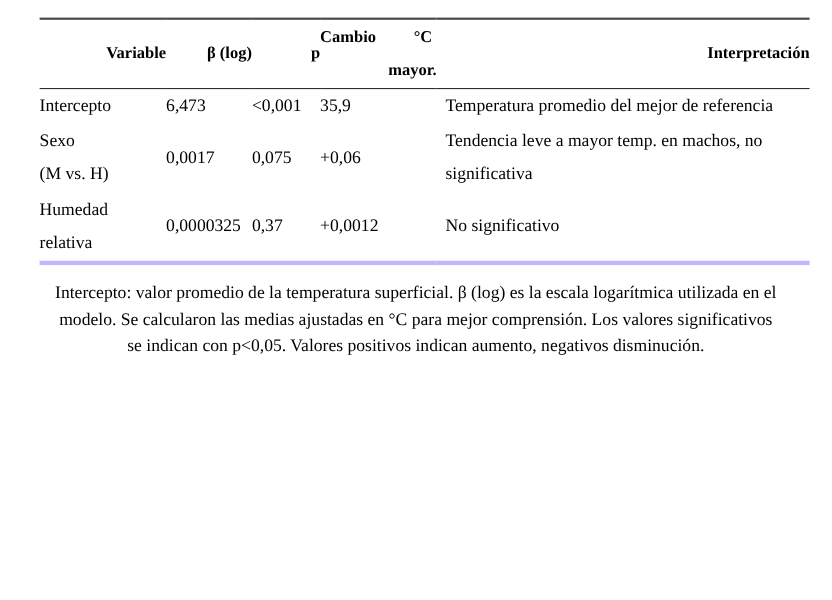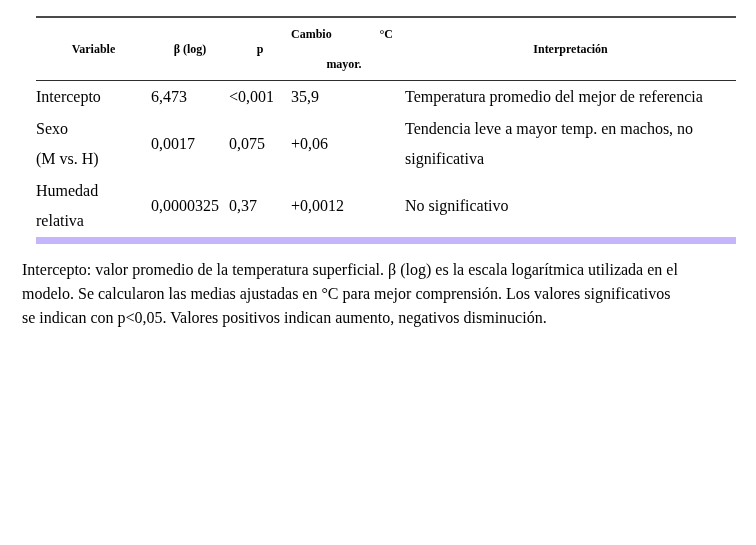--- a/index.html
+++ b/index.html
@@ -20,46 +20,46 @@
     border-collapse: collapse;
     width: 700px;
     margin: 16px 0 0 36px;
     border-top: 2px solid #4a4a4c;
     font-size: 16px;
   }
   table.stats-table thead tr {
     border-bottom: 1px solid #2e2e2e;
   }
   table.stats-table tbody tr:last-child {
-    border-bottom: 7px solid #c4b5fd;
+    border-bottom: 4px solid #c4b5fd;
   }
   th {
     font-weight: bold;
-    text-align: center;
+    text-align: right;
     vertical-align: middle;
     padding: 1px 0;
     line-height: 30px;
-    font-size: 12px;
+    font-size: 15px;
   }
   td {
     vertical-align: middle;
     padding: 1px 0;
     line-height: 30px;
   }
   .prewrap { white-space: pre-wrap; }
   .col-interp-cell { padding-left: 8px; }
   .cambio-top {
     display: flex;
     justify-content: space-between;
     padding-right: 4px;
   }
   .footnote {
     width: 712px;
     margin: 14px auto 0 auto;
-    text-align: left;
+    text-align: center;
     font-size: 16px;
     line-height: 24px;
     white-space: pre-line;
   }
 </style>
 </head>
 <body>
 
 <div class="page">
 

